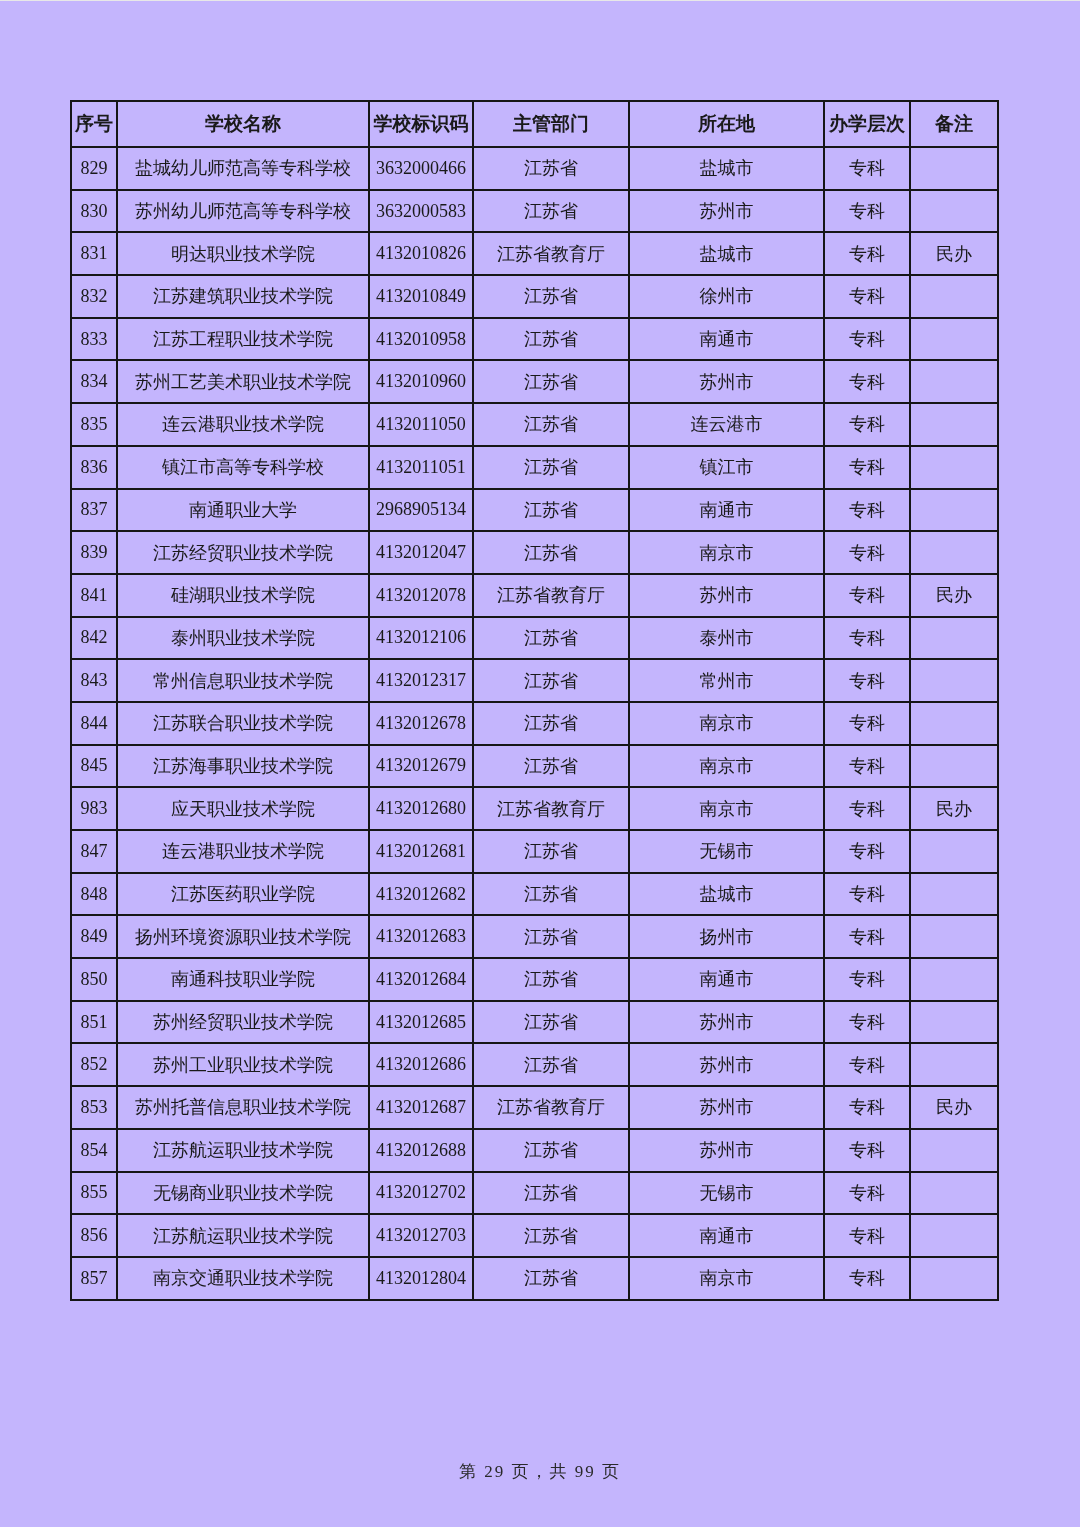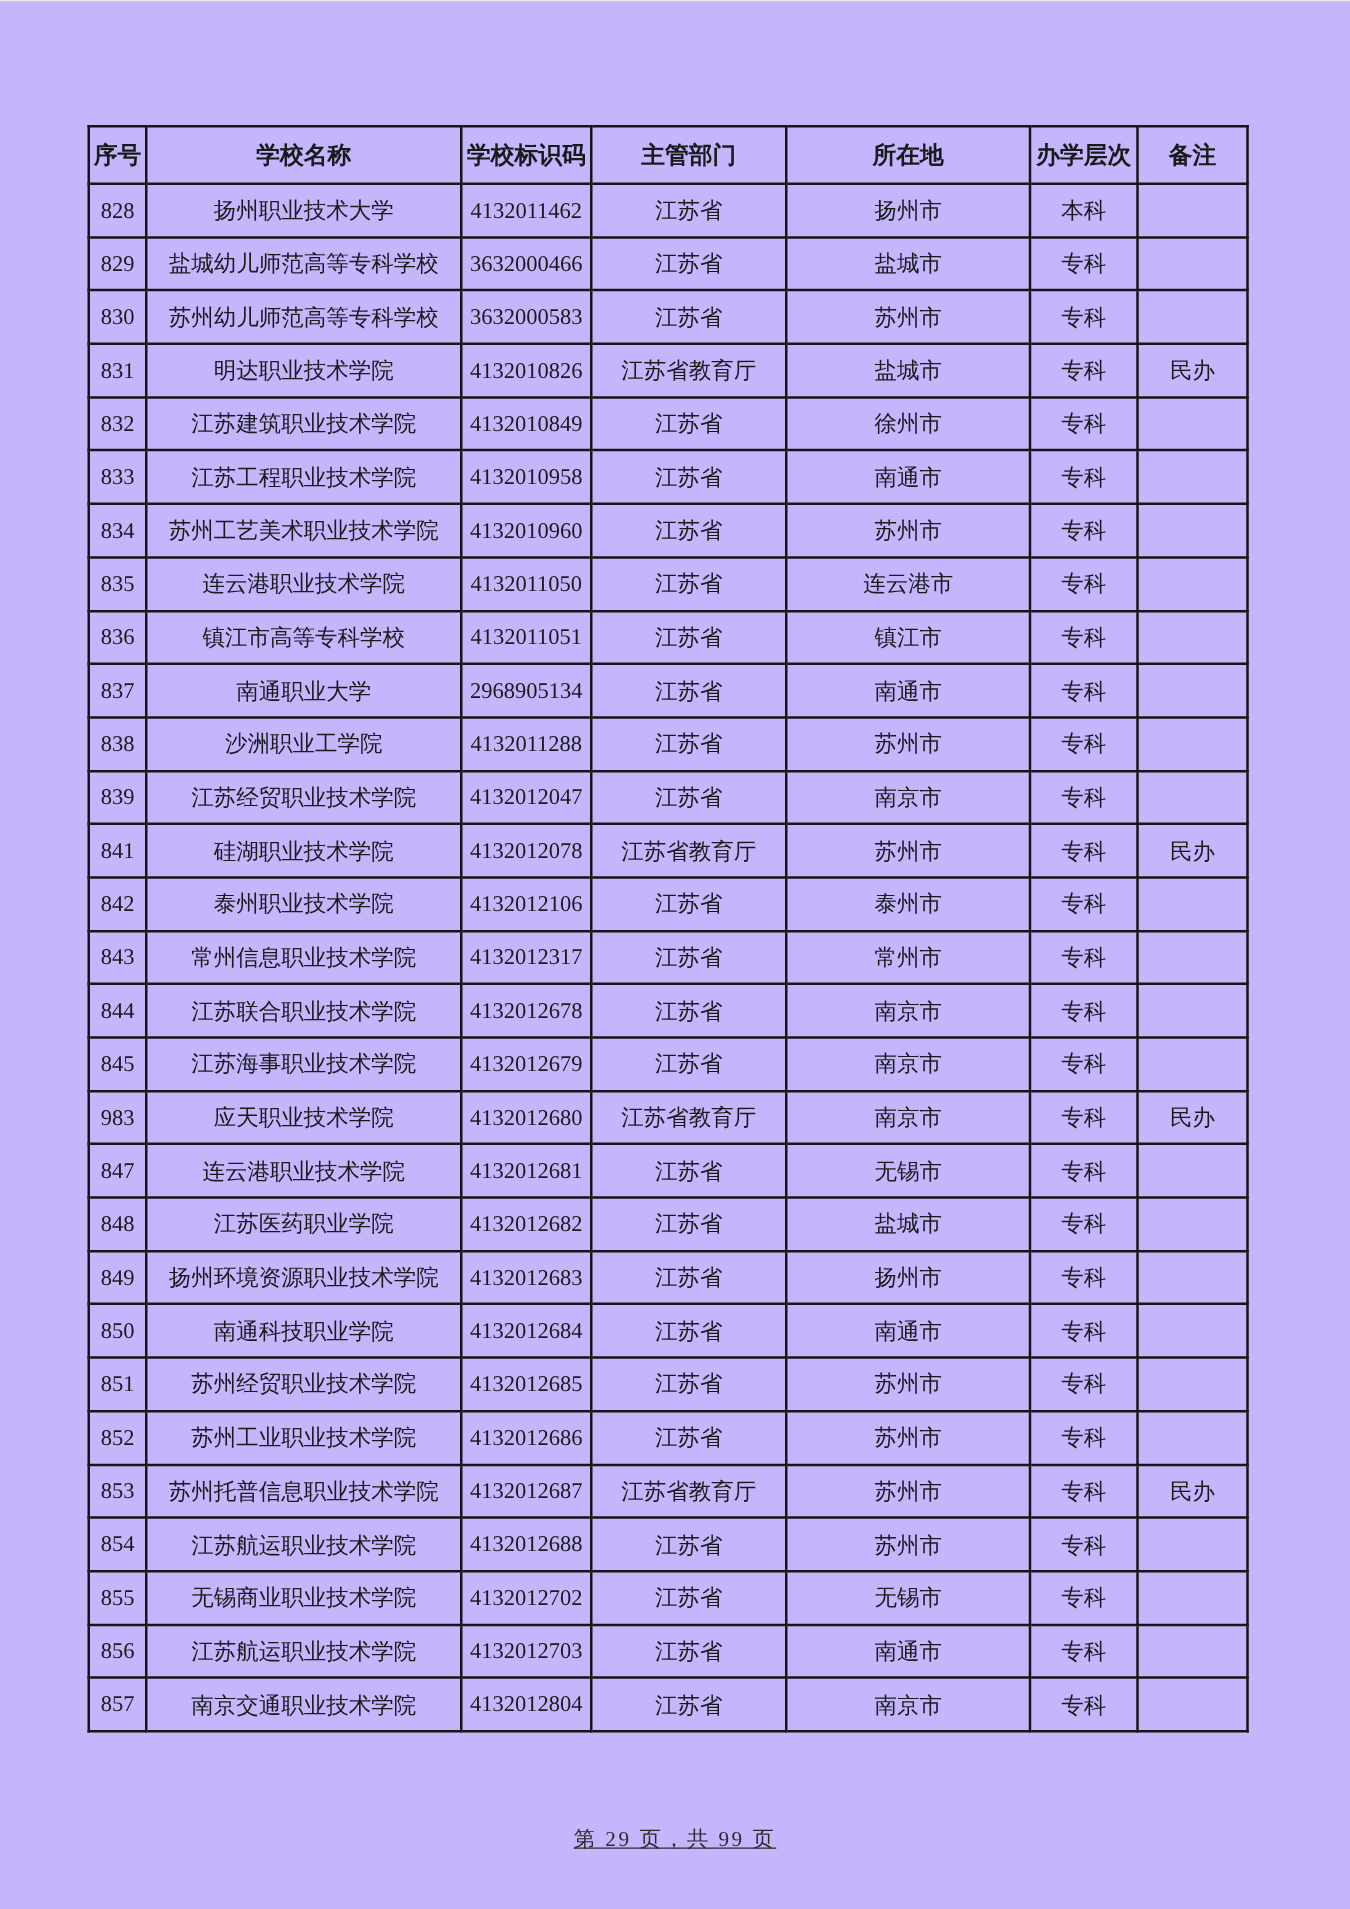--- a/index.html
+++ b/index.html
@@ -47,21 +47,20 @@
   col.c-note  { width: 88px; }
   .footer {
     position: absolute;
     top: 1459px;
     left: 0;
     width: 100%;
     text-align: center;
     font-size: 17px;
     letter-spacing: 2px;
     color: #2a2a2a;
-    text-decoration: underline;
   }
 </style>
 </head>
 <body>
 
 <div class="sheet">
 
   <table class="school-table">
     <colgroup>
       <col class="c-seq">
@@ -78,29 +77,20 @@
         <th>学校名称</th>
         <th>学校标识码</th>
         <th>主管部门</th>
         <th>所在地</th>
         <th>办学层次</th>
         <th>备注</th>
       </tr>
     </thead>
     <tbody>
 
-    <tr>
-        <td>828</td>
-        <td>扬州职业技术大学</td>
-        <td>4132011462</td>
-        <td>江苏省</td>
-        <td>扬州市</td>
-        <td>本科</td>
-        <td></td>
-      </tr>
         <tr>
         <td>829</td>
         <td>盐城幼儿师范高等专科学校</td>
         <td>3632000466</td>
         <td>江苏省</td>
         <td>盐城市</td>
         <td>专科</td>
         <td></td>
       </tr>
         <tr>
@@ -169,29 +159,20 @@
         <tr>
         <td>837</td>
         <td>南通职业大学</td>
         <td>2968905134</td>
         <td>江苏省</td>
         <td>南通市</td>
         <td>专科</td>
         <td></td>
       </tr>
         <tr>
-        <td>838</td>
-        <td>沙洲职业工学院</td>
-        <td>4132011288</td>
-        <td>江苏省</td>
-        <td>苏州市</td>
-        <td>专科</td>
-        <td></td>
-      </tr>
-        <tr>
         <td>839</td>
         <td>江苏经贸职业技术学院</td>
         <td>4132012047</td>
         <td>江苏省</td>
         <td>南京市</td>
         <td>专科</td>
         <td></td>
       </tr>
         <tr>
         <td>841</td>

